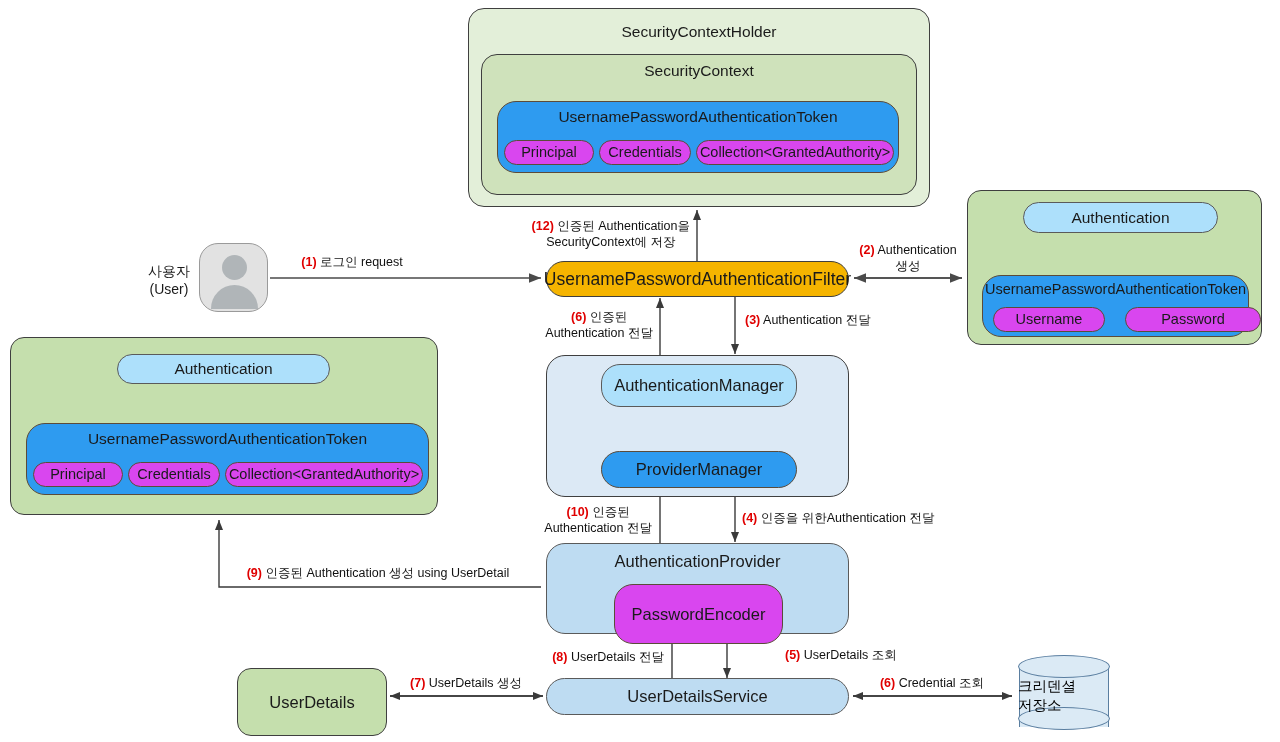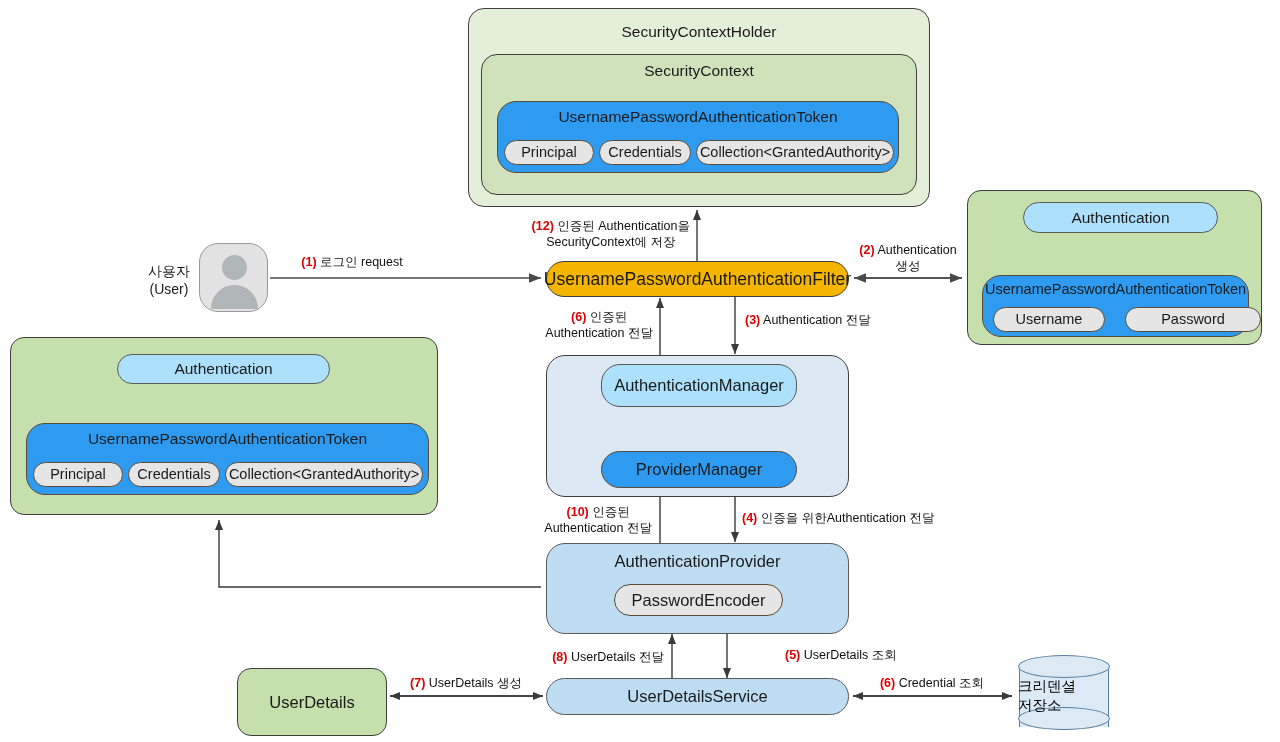--- a/index.html
+++ b/index.html
@@ -46,21 +46,21 @@
   }
   .blue-pale {
     background: #bedcf2;
     border: 1.4px solid #5a5a5a;
   }
   .blue-panel {
     background: #dce9f5;
     border: 1.4px solid #3f3f3f;
   }
   .white-chip {
-    background: #e5e5e5;
+    background: #d946ef;
     border: 1.5px solid #5b4b3a;
   }
   .orange-box {
     background: #f5b400;
     border: 1.6px solid #3f3f3f;
   }
 
   .ctr {
     display: flex;
     align-items: center;
@@ -237,21 +237,21 @@
     </div>
   </div>
 
   <div class="abs blue-panel" style="left:546px; top:355px; width:303px; height:142px;">
     <div class="abs blue-light ctr t16" style="left:54px; top:8px; width:196px; height:43px;">AuthenticationManager</div>
     <div class="abs blue-strong ctr t16" style="left:54px; top:95px; width:196px; height:37px;">ProviderManager</div>
   </div>
 
   <div class="abs blue-pale" style="left:546px; top:543px; width:303px; height:91px;">
     <div class="ctr t16" style="height:34px;">AuthenticationProvider</div>
-    <div class="abs white-chip ctr t16" style="left:67px; top:40px; width:169px; height:32px;">PasswordEncoder</div>
+    <div class="abs white-chip ctr t16" style="left:67px; top:40px; width:169px; height:60px;">PasswordEncoder</div>
   </div>
 
   <div class="abs green-solid ctr t16" style="left:237px; top:668px; width:150px; height:68px;">UserDetails</div>
 
   <div class="abs blue-pale ctr t16" style="left:546px; top:678px; width:303px; height:37px;">UserDetailsService</div>
 
   <div class="abs" style="left:1018px; top:655px; width:92px; height:84px;">
     <div class="db-body" style="left:1px; top:10px; width:88px; height:62px;"></div>
     <div class="db-bot" style="left:0px; top:52px; width:90px; height:21px;"></div>
     <div class="db-top" style="left:0px; top:0px;  width:90px; height:21px;"></div>
@@ -297,20 +297,24 @@
   <div class="lbl" style="left:466px; top:676px; transform:translateX(-50%);">
     <span class="n">(7)</span>
     <span>UserDetails 생성</span>
   </div>
 
   <div class="lbl" style="left:664px; top:650px; transform:translateX(-100%);">
     <span class="n">(8)</span>
     <span>UserDetails 전달</span>
   </div>
 
+  <div class="lbl" style="left:378px; top:566px; transform:translateX(-50%);">
+    <span class="n">(9)</span>
+    <span>인증된 Authentication 생성 using UserDetail</span>
+  </div>
 
   <div class="lbl" style="left:652px; top:505px; transform:translateX(-100%);">
     <div>
       <span class="n">(10)</span>
       <span>인증된</span>
     </div>
     <div style="text-align:right;">Authentication 전달</div>
   </div>
 
   <div class="lbl" style="left:653px; top:310px; transform:translateX(-100%);">

